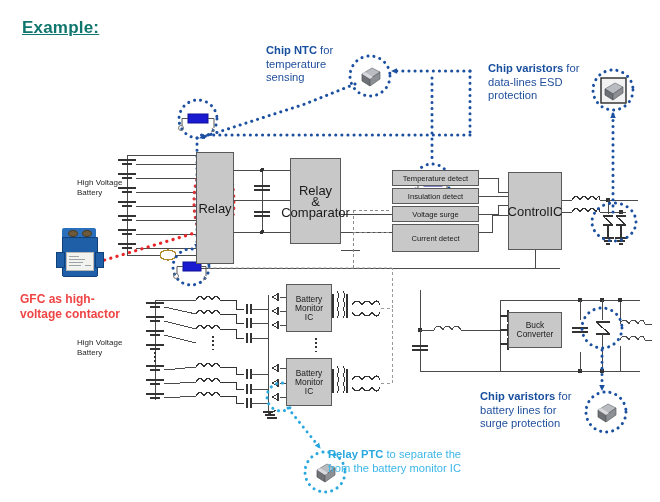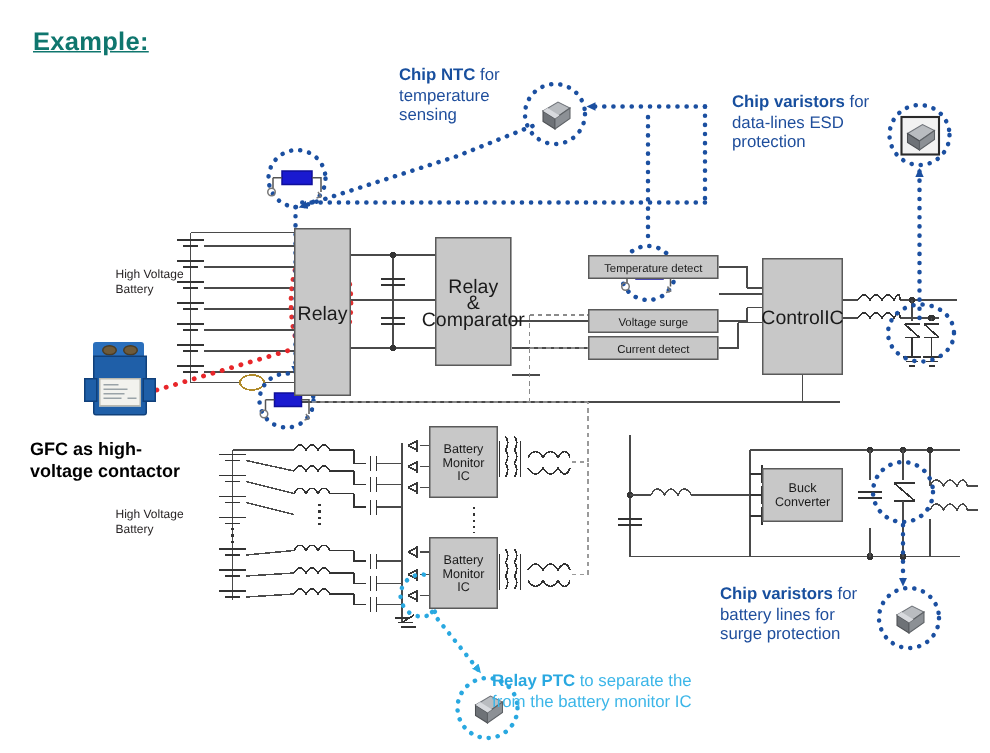--- a/index.html
+++ b/index.html
@@ -8,21 +8,21 @@
   #stage{position:absolute;left:0;top:0;width:660px;height:502px;}
   #svgroot{position:absolute;left:0;top:0;}
   .abs{position:absolute;}
 
   
   .title{font-size:17px;font-weight:bold;color:#0f766e;text-decoration:underline;letter-spacing:.2px;}
   .annot{font-size:11.2px;line-height:13.6px;color:#1f4e9c;}
   .annot b{font-weight:bold;color:#184f9e;}
   .annot-cyan{font-size:11.2px;line-height:13.6px;color:#3cb6e8;}
   .annot-cyan b{font-weight:bold;color:#29a8e0;}
-  .gfc{font-size:12px;line-height:14.5px;color:#000000;font-weight:bold;}
+  .gfc{font-size:12px;line-height:14.5px;color:#ef4444;font-weight:bold;}
   .hvb{font-size:8px;line-height:9.5px;color:#231f20;}
   .boxlabel{font-size:7.6px;color:#1a1a1a;text-align:right;line-height:9px;}
   .biglabel{font-size:13px;color:#1a1a1a;text-align:right;line-height:11px;}
 
   
   .gbox{background:#c8c8c8;border:1px solid #5a5a5a;display:flex;align-items:center;
         justify-content:center;box-sizing:border-box;}
 
   
   .gfc-body{position:absolute;background:#1f5fa8;border:1px solid #10407a;}
@@ -411,24 +411,27 @@
 
   <div class="abs gbox" style="left:290px;top:158px;width:51px;height:86px;flex-direction:column;">
     <div class="biglabel">Relay</div>
     <div class="biglabel">&amp;</div>
     <div class="biglabel">Comparator</div>
   </div>
 
   <div class="abs gbox boxlabel" style="left:392px;top:170px;width:87px;height:16px;">
     <span>Temperature detect</span>
   </div>
+  <div class="abs gbox boxlabel" style="left:392px;top:188px;width:87px;height:16px;">
+    <span>Insulation detect</span>
+  </div>
   <div class="abs gbox boxlabel" style="left:392px;top:206px;width:87px;height:16px;">
     <span>Voltage surge</span>
   </div>
-  <div class="abs gbox boxlabel" style="left:392px;top:224px;width:87px;height:16px;">
+  <div class="abs gbox boxlabel" style="left:392px;top:224px;width:87px;height:28px;">
     <span>Current detect</span>
   </div>
 
   <div class="abs gbox" style="left:508px;top:172px;width:54px;height:78px;">
     <div class="biglabel">Control</div>
     <div class="biglabel">IC</div>
   </div>
 
   <div class="abs gbox" style="left:286px;top:284px;width:46px;height:48px;flex-direction:column;">
     <div class="boxlabel" style="font-size:8.4px;">Battery</div>

